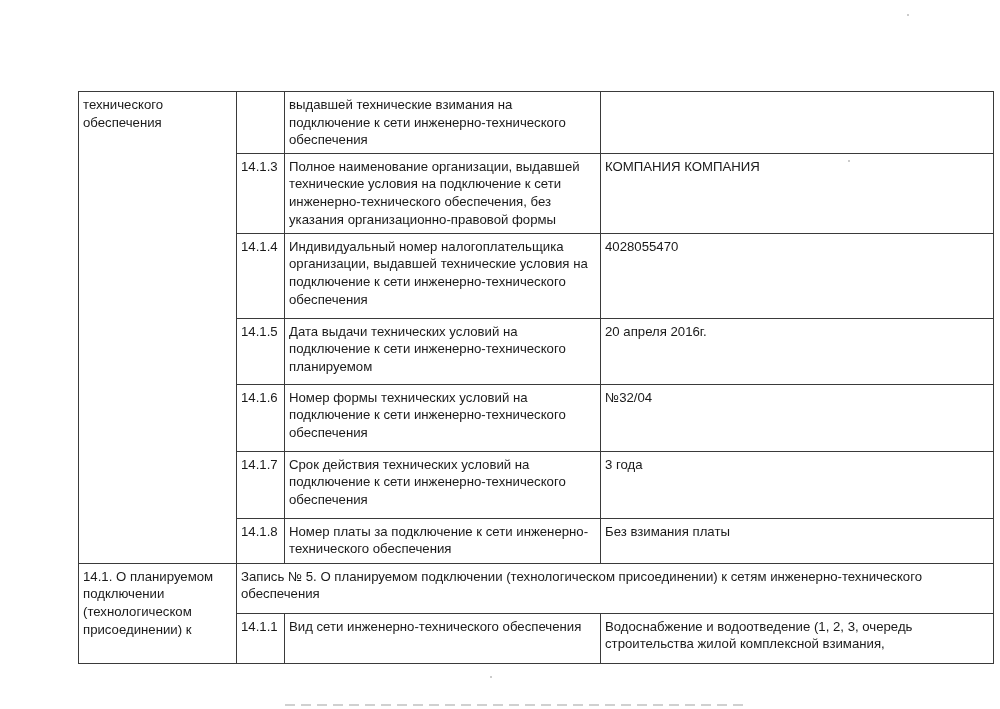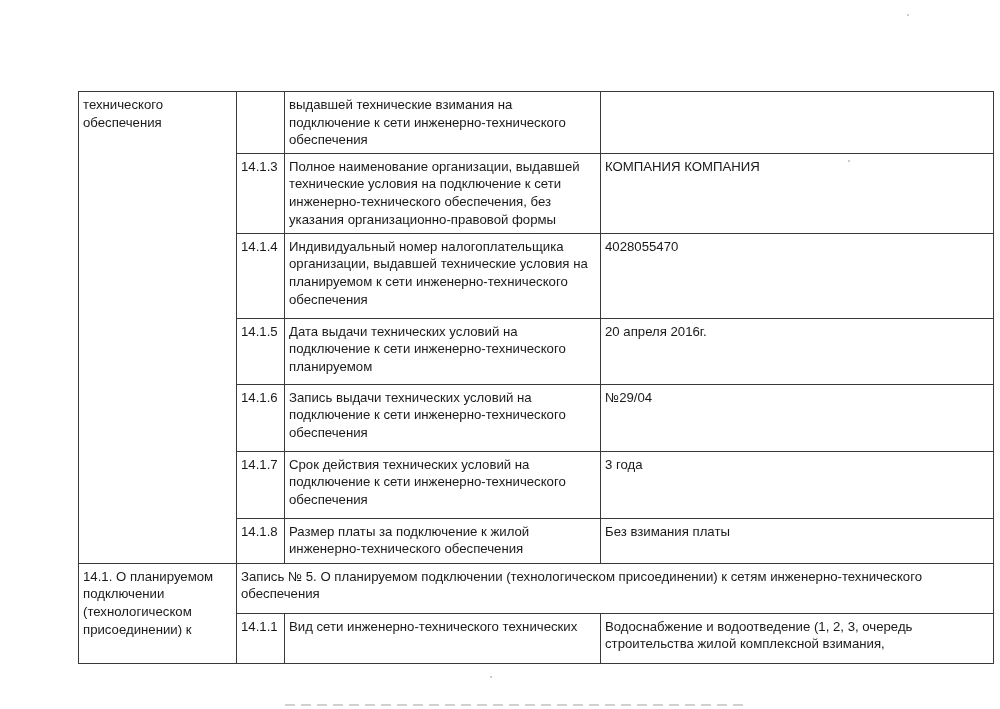--- a/index.html
+++ b/index.html
@@ -49,51 +49,51 @@
         <td>выдавшей технические взимания на подключение к сети инженерно-технического обеспечения</td>
         <td></td>
       </tr>
       <tr style="height:80px">
         <td class="num">14.1.3</td>
         <td>Полное наименование организации, выдавшей технические условия на подключение к сети инженерно-технического обеспечения, без указания организационно-правовой формы</td>
         <td>КОМПАНИЯ КОМПАНИЯ</td>
       </tr>
       <tr style="height:85px">
         <td class="num">14.1.4</td>
-        <td>Индивидуальный номер налогоплательщика организации, выдавшей технические условия на планируемом к сети инженерно-технического обеспечения</td>
+        <td>Индивидуальный номер налогоплательщика организации, выдавшей технические условия на подключение к сети инженерно-технического обеспечения</td>
         <td>4028055470</td>
       </tr>
       <tr style="height:66px">
         <td class="num">14.1.5</td>
         <td>Дата выдачи технических условий на подключение к сети инженерно-технического планируемом</td>
         <td>20 апреля 2016г.</td>
       </tr>
       <tr style="height:67px">
         <td class="num">14.1.6</td>
-        <td>Запись выдачи технических условий на подключение к сети инженерно-технического обеспечения</td>
-        <td>№29/04</td>
+        <td>Номер формы технических условий на подключение к сети инженерно-технического обеспечения</td>
+        <td>№32/04</td>
       </tr>
       <tr style="height:67px">
         <td class="num">14.1.7</td>
         <td>Срок действия технических условий на подключение к сети инженерно-технического обеспечения</td>
         <td>3 года</td>
       </tr>
       <tr style="height:45px">
         <td class="num">14.1.8</td>
-        <td>Размер платы за подключение к жилой инженерно-технического обеспечения</td>
+        <td>Номер платы за подключение к сети инженерно-технического обеспечения</td>
         <td>Без взимания платы</td>
       </tr>
 
       <tr style="height:50px">
         <td class="sec" rowspan="2">14.1. О планируемом подключении (технологическом присоединении) к</td>
         <td colspan="3">Запись № 5. О планируемом подключении (технологическом присоединении) к сетям инженерно-технического обеспечения</td>
       </tr>
       <tr style="height:50px">
         <td class="num">14.1.1</td>
-        <td>Вид сети инженерно-технического технических</td>
+        <td>Вид сети инженерно-технического обеспечения</td>
         <td>Водоснабжение и водоотведение (1, 2, 3, очередь строительства жилой комплексной взимания,</td>
       </tr>
     </tbody>
   </table>
 
   <div class="scan-dot" style="left:907px; top:14px"></div>
   <div class="scan-dot" style="left:848px; top:160px"></div>
   <div class="scan-dot" style="left:490px; top:676px"></div>
   <div class="bottom-trace"></div>
 </div>

